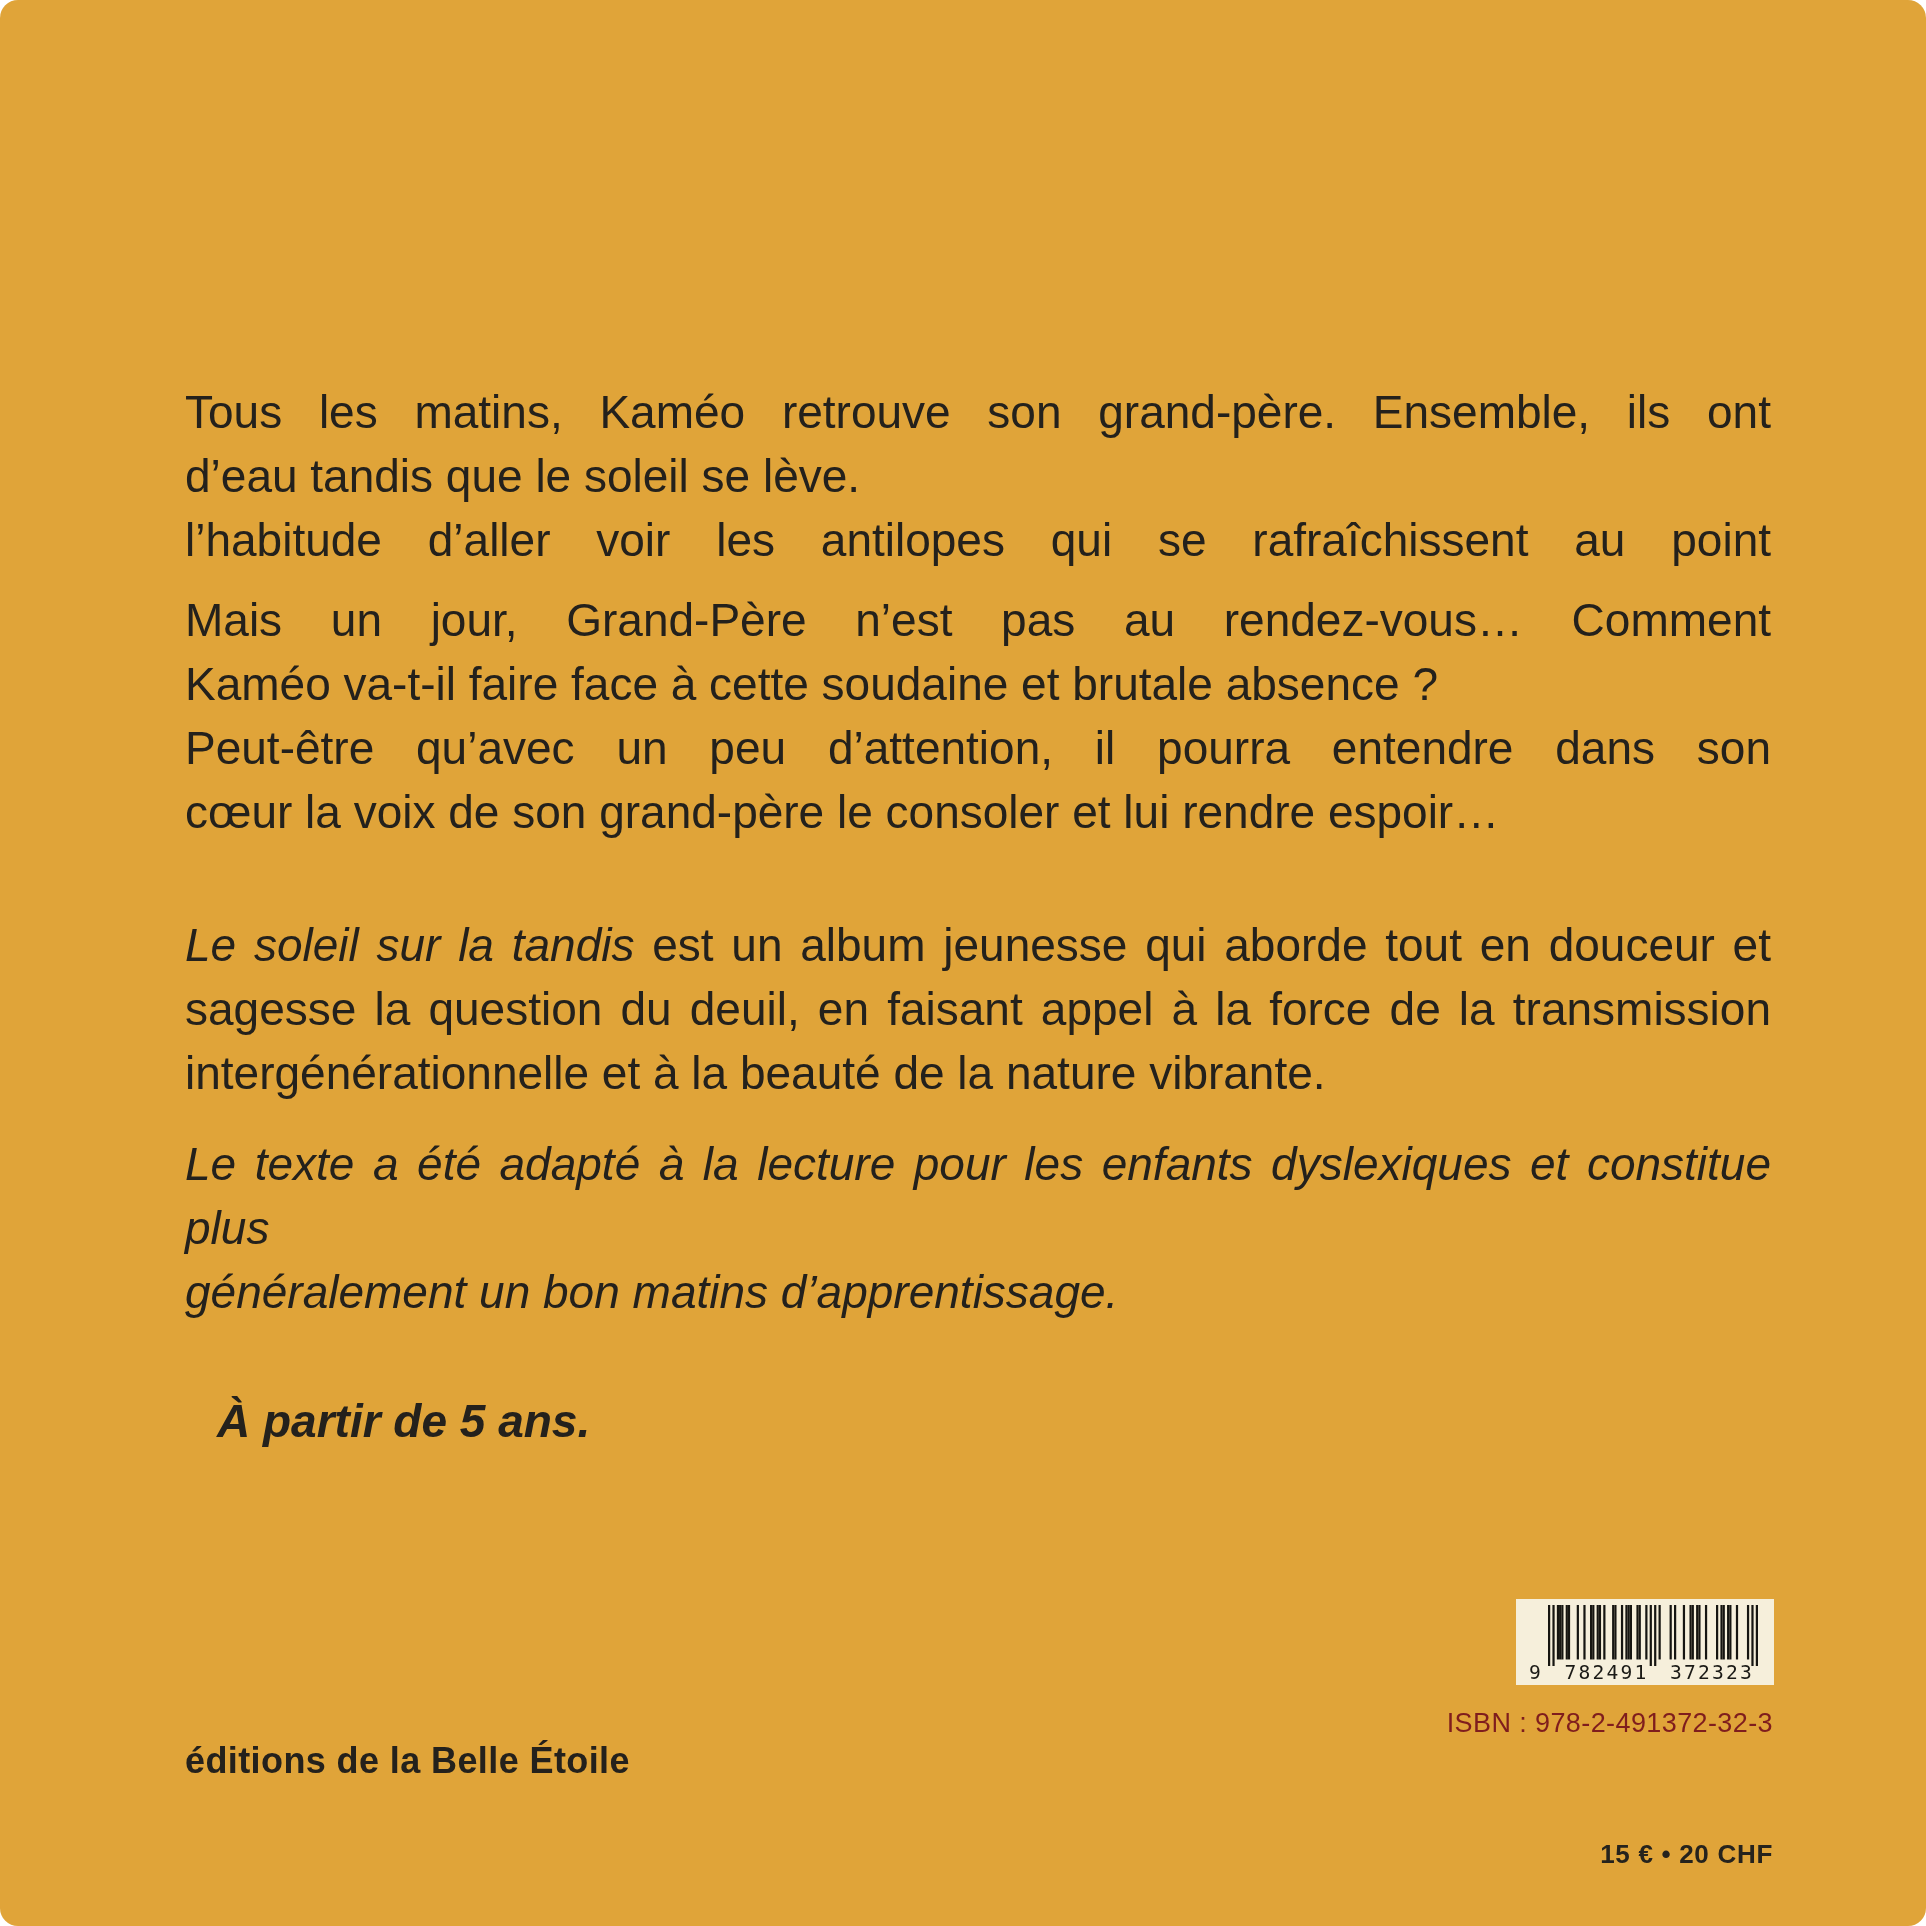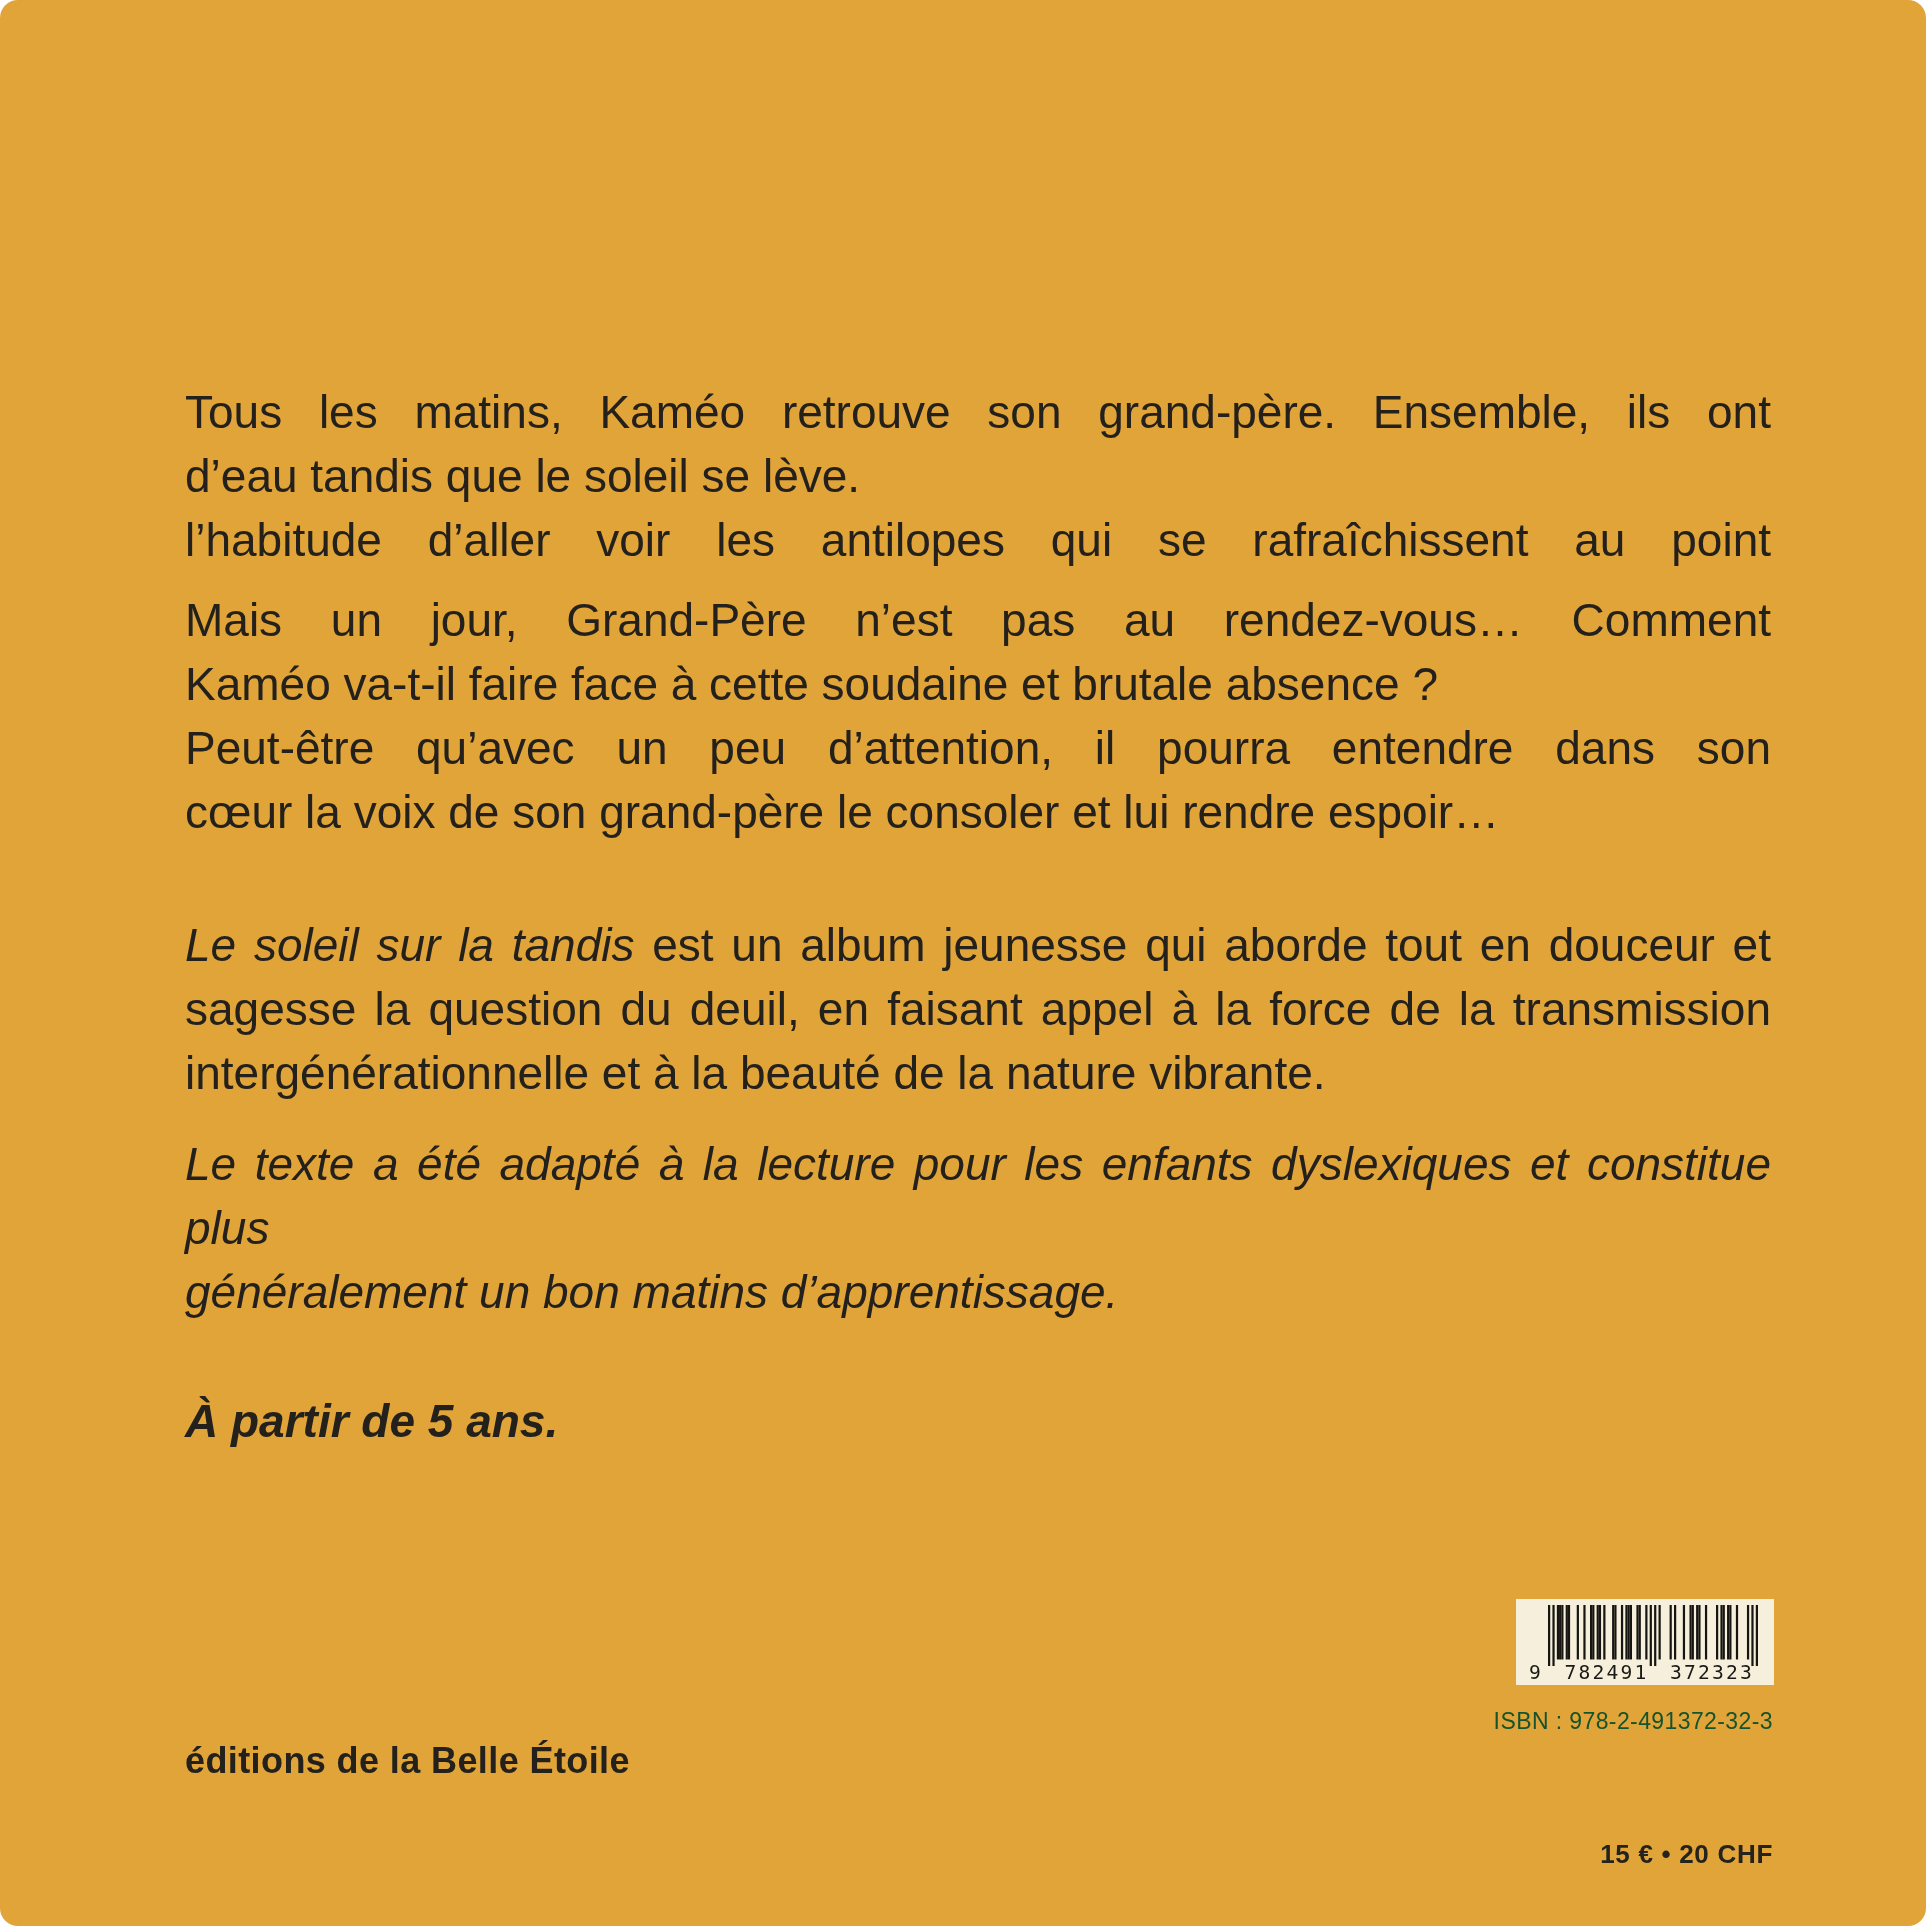--- a/index.html
+++ b/index.html
@@ -7,40 +7,40 @@
        font-family:"Liberation Sans", sans-serif;}
   .page{position:absolute;inset:0;background:#e0a439;}
 
   
   .textblock{position:absolute;left:185px;top:380px;width:1586px;
              font-size:46px;line-height:64px;color:#24211c;}
   .para{margin:0;}
   .line{text-align:left;white-space:nowrap;}
   .line.just{white-space:normal;text-align:justify;text-align-last:justify;}
   .para.italic{font-style:italic;}
-  .para.bold-italic{font-style:italic;font-weight:700;}
+  .para.bold-italic{font-style:italic;font-weight:700;margin-left:32px;}
   .seg-it{font-style:italic;}
 
   
   .publisher{position:absolute;left:185px;top:1740px;
              font-size:36px;font-weight:700;color:#24211c;letter-spacing:0.4px;}
 
   
   .barcode-box{position:absolute;left:1516px;top:1599px;width:258px;height:86px;
                background:#f6efdb;}
   .bars{position:absolute;left:32px;top:5.8px;width:210px;height:61px;}
   .bars svg{display:block;width:100%;height:100%;}
   .bc-digits{position:absolute;left:13px;right:20px;bottom:1.4px;
              display:flex;justify-content:space-between;
              font-family:"DejaVu Sans Mono", monospace;
              font-size:19.6px;color:#1b1a16;letter-spacing:2.2px;}
 
   
   .isbn{position:absolute;right:153px;top:1708px;
-        font-size:23px;color:#14532d;letter-spacing:0.4px;}
+        font-size:27px;color:#7f1d1d;letter-spacing:0.4px;}
   .price{position:absolute;right:153px;top:1839px;
          font-size:26px;font-weight:700;color:#26231d;letter-spacing:0.7px;}
 </style>
 </head>
 <body>
 
 <div class="page" style="background: rgb(224, 164, 57); border-radius: 18px;">
 
   <main class="textblock" style="color: rgb(36, 33, 28);">
       <div class="para " style="margin-top: 0px;">

